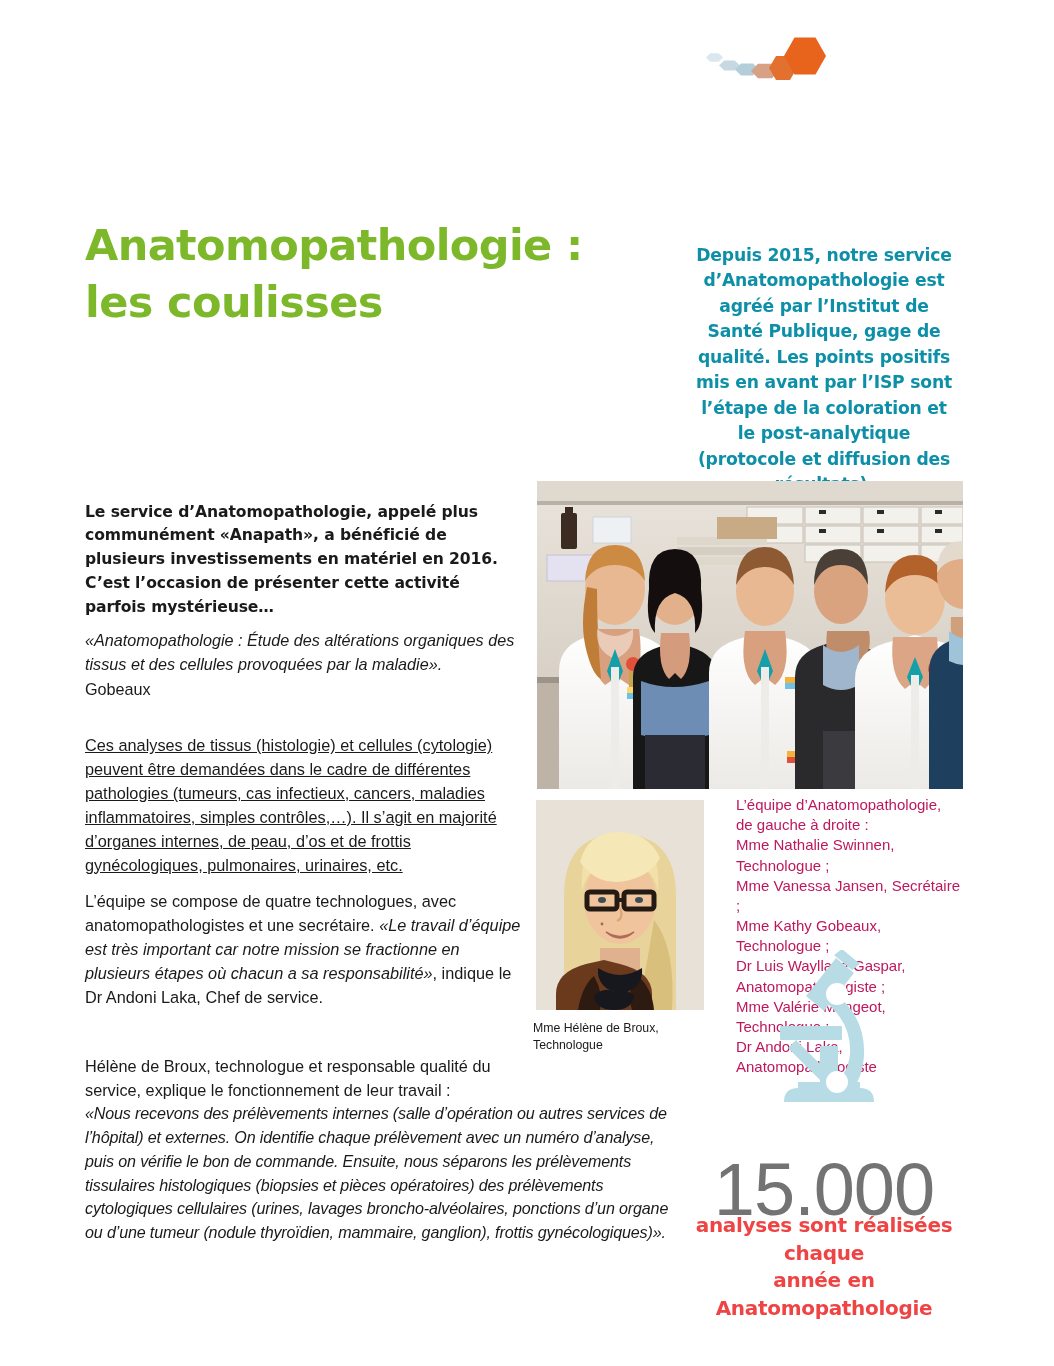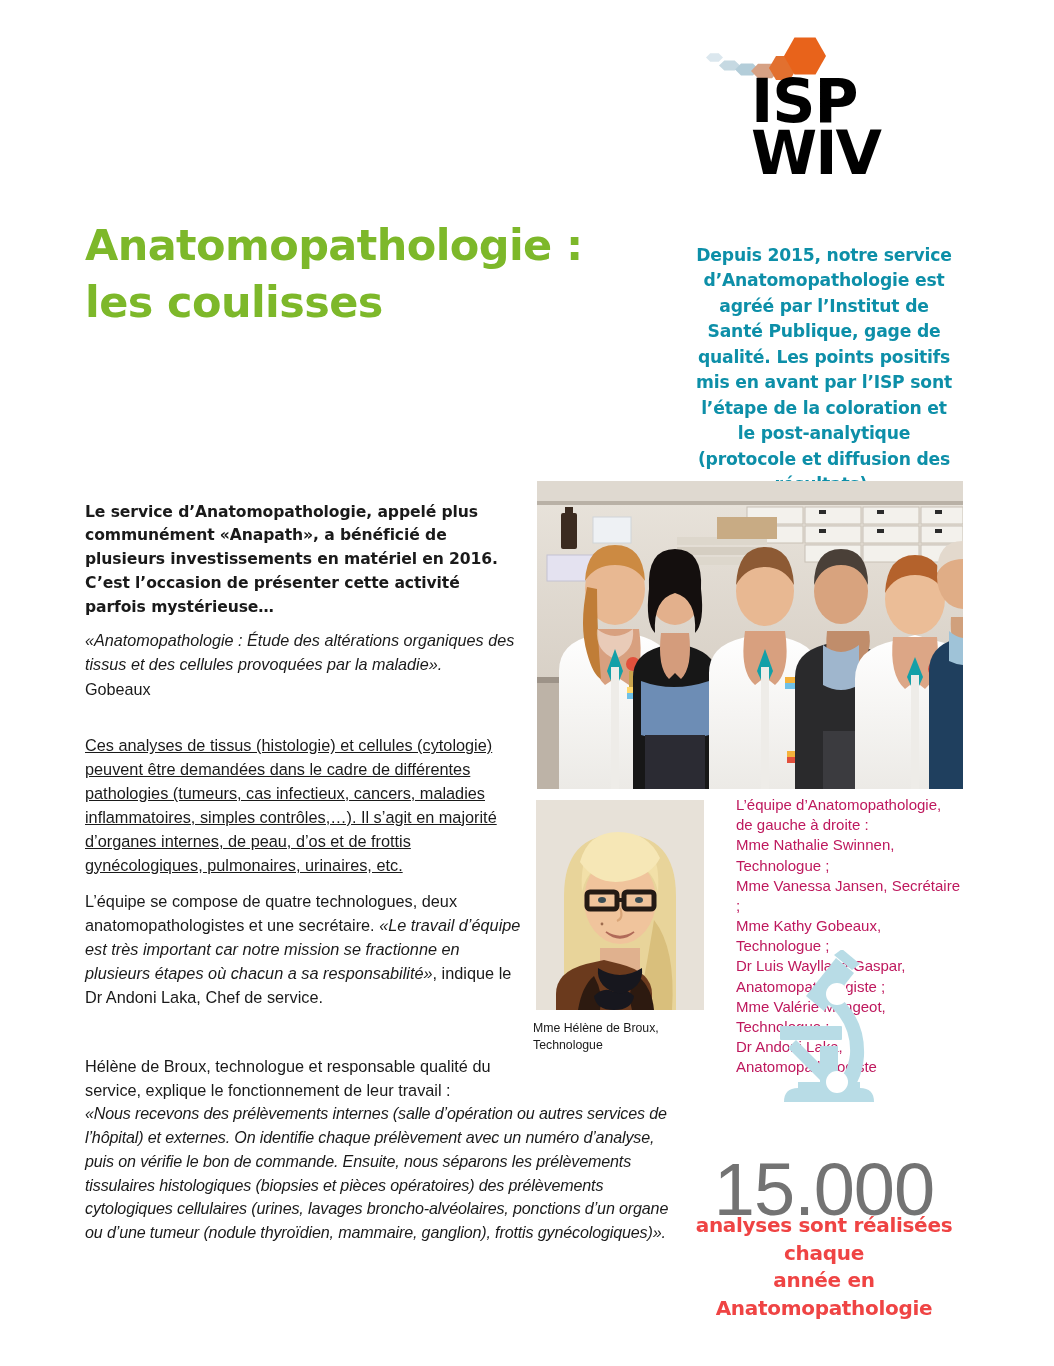--- a/index.html
+++ b/index.html
@@ -238,40 +238,36 @@
 
   <div id="logo-hexes">
     <div class="hex" style="left:0px;  top:17px; width:17px; height:9px;  background:#dbe7ee;"></div>
     <div class="hex" style="left:13px; top:24px; width:21px; height:11px; background:#c6d9e2;"></div>
     <div class="hex" style="left:29px; top:27px; width:24px; height:13px; background:#b3cdd9;"></div>
     <div class="hex" style="left:45px; top:27px; width:28px; height:16px; background:#d6a184;"></div>
     <div class="hex" style="left:63px; top:19px; width:28px; height:26px; background:#e2702f;"></div>
     <div class="hex" style="left:78px; top:0px;  width:42px; height:40px; background:#e8631b;"></div>
   </div>
 
-  <div id="logo-wordmark">
-    <div class="line1">ISP</div>
-    <div class="line2">WIV</div>
-  </div>
 
 </div>
 
 <h1 id="page-title">Anatomopathologie :
 les coulisses</h1>
 
 <div id="callout">Depuis 2015, notre service d’Anatomopathologie est agréé par l’Institut de Santé Publique, gage de qualité. Les points positifs mis en avant par l’ISP sont l’étape de la coloration et le post-analytique (protocole et diffusion des résultats).</div>
 
 <p class="col-text" id="intro-paragraph">Le service d’Anatomopathologie, appelé plus communément «Anapath», a bénéficié de plusieurs investissements en matériel en 2016. C’est l’occasion de présenter cette activité parfois mystérieuse…</p>
 
 <p class="col-text" id="definition-quote">«Anatomopathologie : Étude des altérations organiques des tissus et des cellules provoquées par la maladie».</p>
 <p class="col-text" id="definition-source">Gobeaux</p>
 
 <p class="col-text" id="analyses-paragraph">Ces analyses de tissus (histologie) et cellules (cytologie) peuvent être demandées dans le cadre de différentes pathologies (tumeurs, cas infectieux, cancers, maladies inflammatoires, simples contrôles,…). Il s’agit en majorité d’organes internes, de peau, d’os et de frottis gynécologiques, pulmonaires, urinaires, etc.</p>
 
-<p class="col-text" id="team-paragraph"><span>L’équipe se compose de quatre technologues, deux anatomopathologistes et une secrétaire. </span><span class="it">«Le travail d’équipe est très important car notre mission se fractionne en plusieurs étapes où chacun a sa responsabilité»</span><span>, indique le Dr Andoni Laka, Chef de service.</span></p>
+<p class="col-text" id="team-paragraph"><span>L’équipe se compose de quatre technologues, avec anatomopathologistes et une secrétaire. </span><span class="it">«Le travail d’équipe est très important car notre mission se fractionne en plusieurs étapes où chacun a sa responsabilité»</span><span>, indique le Dr Andoni Laka, Chef de service.</span></p>
 
 <p id="helene-intro">Hélène de Broux, technologue et responsable qualité du service, explique le fonctionnement de leur travail :</p>
 <p id="helene-quote">«Nous recevons des prélèvements internes (salle d’opération ou autres services de l’hôpital) et externes. On identifie chaque prélèvement avec un numéro d’analyse, puis on vérifie le bon de commande. Ensuite, nous séparons les prélèvements tissulaires histologiques (biopsies et pièces opératoires) des prélèvements cytologiques cellulaires (urines, lavages broncho-alvéolaires, ponctions d’un organe ou d’une tumeur (nodule thyroïdien, mammaire, ganglion), frottis gynécologiques)».</p>
 
 <div id="team-photo">
   <svg class="photo-svg" viewBox="0 0 426 308" preserveAspectRatio="none">
     <defs>
       <linearGradient id="bgWall" x1="0" y1="0" x2="0" y2="1">
         <stop offset="0" stop-color="#e9e4dc"></stop>
           <stop offset="1" stop-color="#cfc6bb"></stop>

